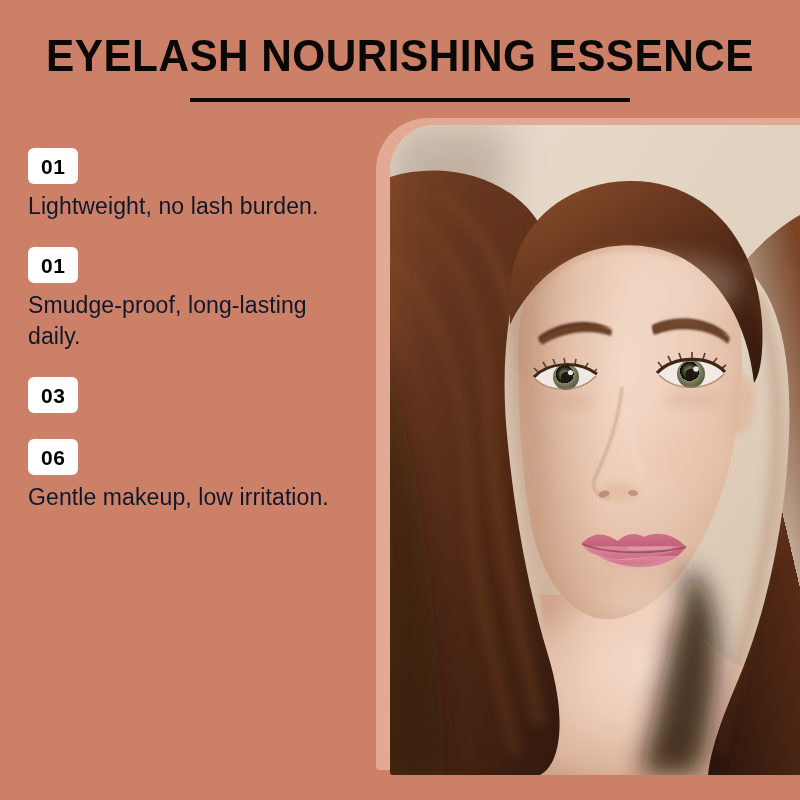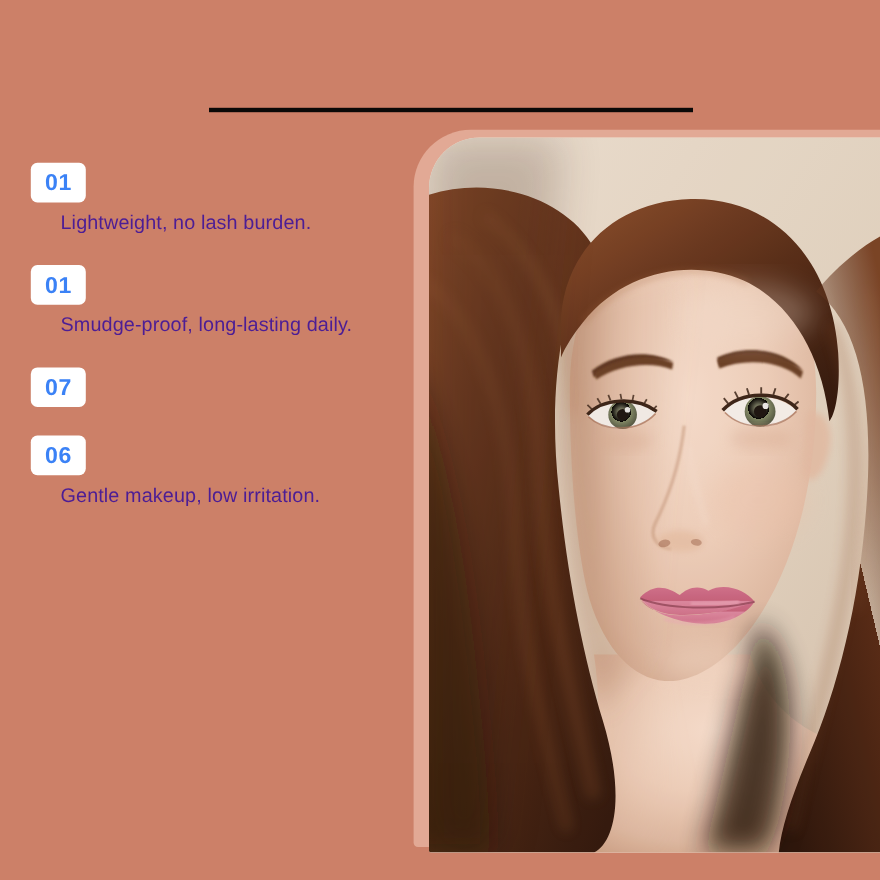--- a/index.html
+++ b/index.html
@@ -57,37 +57,36 @@
     width: 340px;
   }
   .feature {
     margin-bottom: 26px;
   }
   .feature:last-child { margin-bottom: 0; }
 
   .badge {
     display: inline-block;
     background: #ffffff;
-    color: #3b82f6;
+    color: #000000;
     font-size: 21px;
     font-weight: 700;
     line-height: 1;
     padding: 8px 13px 7px 13px;
     border-radius: 6px;
     letter-spacing: 0.5px;
   }
   .feature-text {
     margin-top: 7px;
-    color: #4c1d95;
-    font-size: 18px;
+    color: #0f172a;
+    font-size: 23px;
     line-height: 1.32;
     font-weight: 400;
     letter-spacing: 0.1px;
     max-width: 330px;
-    margin-left: 27px;
   }
 
   
   .photo-frame {
     position: absolute;
     left: 376px;
     top: 118px;
     width: 424px;
     height: 652px;
     background: #e2a995;
@@ -107,36 +106,39 @@
     display: block;
     width: 410px;
     height: 650px;
   }
 </style>
 </head>
 <body>
 
 <div id="poster">
 
+  <div class="title-block">
+    <div class="poster-title">EYELASH NOURISHING ESSENCE</div>
+  </div>
   <div class="title-rule"></div>
 
   <div class="features">
 
     <div class="feature">
       <div class="badge">01</div>
       <div class="feature-text">Lightweight, no lash burden.</div>
     </div>
 
     <div class="feature">
       <div class="badge">01</div>
       <div class="feature-text">Smudge-proof, long-lasting daily.</div>
     </div>
 
     <div class="feature">
-      <div class="badge">07</div>
+      <div class="badge">03</div>
     </div>
 
     <div class="feature">
       <div class="badge">06</div>
       <div class="feature-text">Gentle makeup, low irritation.</div>
     </div>
 
   </div>
 
   <div class="photo-frame"></div>

